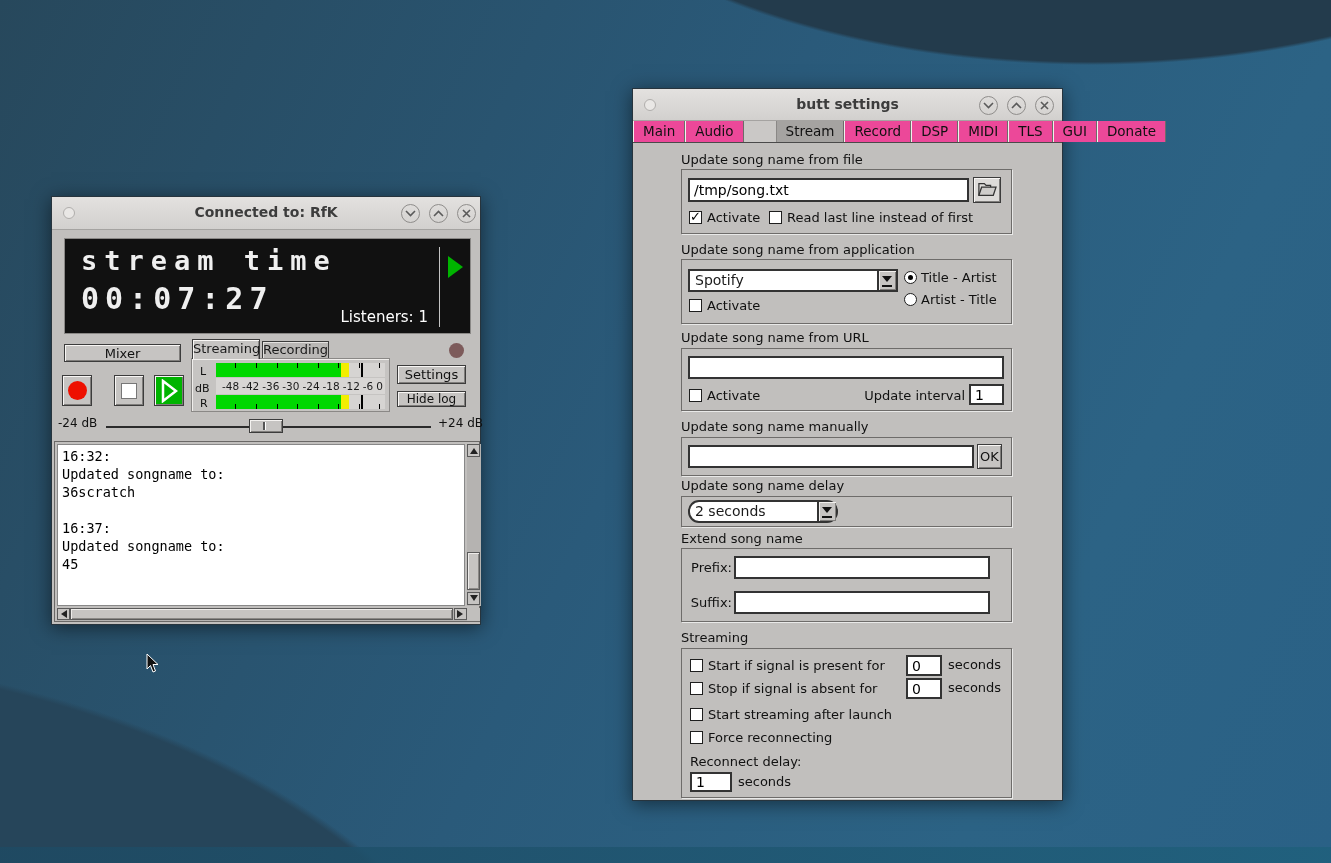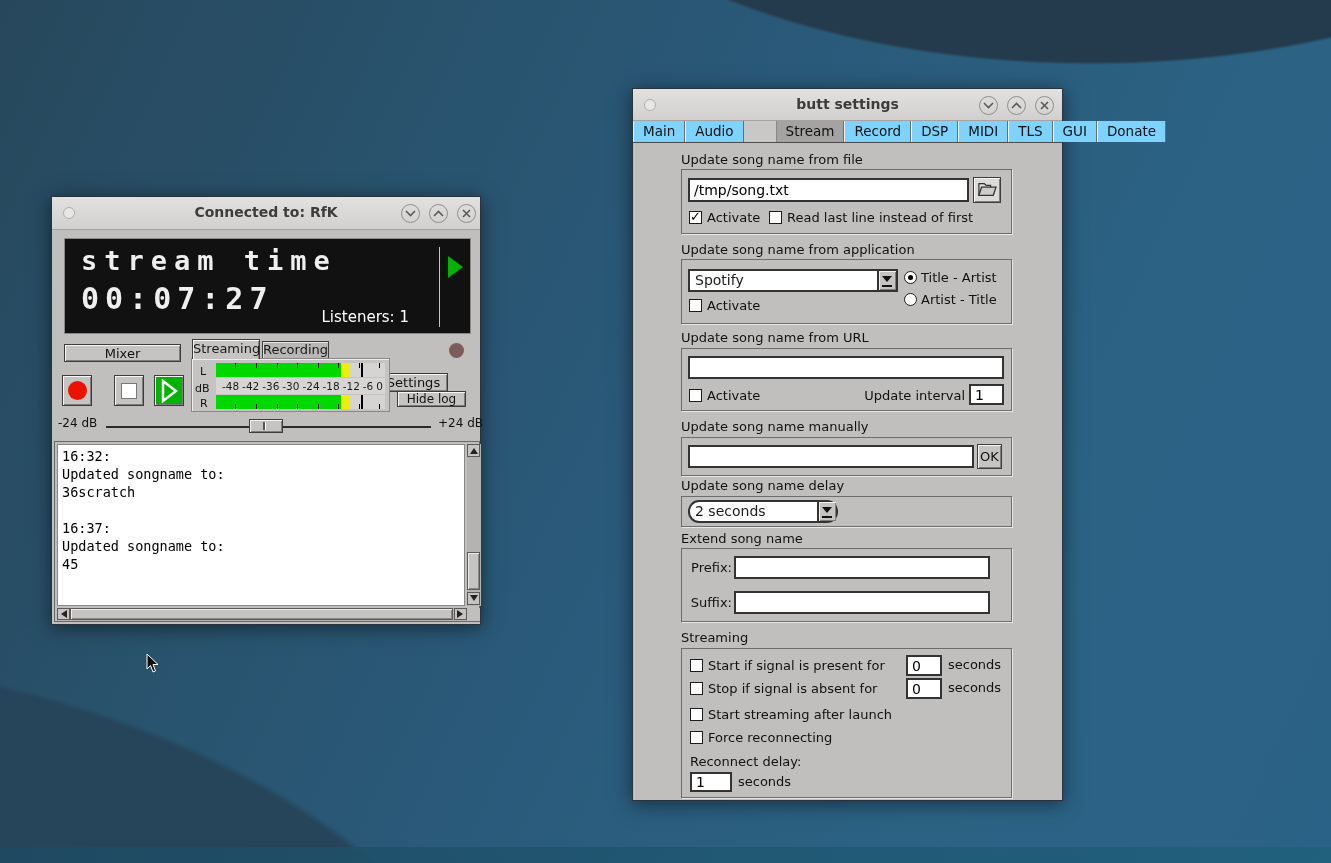--- a/index.html
+++ b/index.html
@@ -55,21 +55,21 @@
   .dd-btn::after { content:""; position:absolute; left:3px; bottom:3px;
     width:10px; height:2px; background:#111; }
 
   
   .lcd { position:absolute; left:12px; top:41px; width:407px; height:96px;
     background:var(--lcd-bg,#111); border:1px solid #8a8886; }
   .lcd-label { position:absolute; left:16px; top:6px; font-family:"DejaVu Sans Mono",monospace;
     font-weight:bold; font-size:27px; letter-spacing:7px; color:var(--lcd-text,#efefef); }
   .lcd-time { position:absolute; left:16px; top:42px; font-family:"DejaVu Sans Mono",monospace;
     font-weight:bold; font-size:30px; letter-spacing:6px; color:var(--lcd-text,#efefef); }
-  .lcd-listeners { position:absolute; right:61px; bottom:7px; font-size:15px; color:#fff; }
+  .lcd-listeners { position:absolute; right:42px; bottom:7px; font-size:15px; color:#fff; }
   .lcd-vline { position:absolute; left:374px; top:8px; width:1px; height:80px; background:#c4c4c4; }
   .lcd-play { position:absolute; left:383px; top:17px; width:0; height:0;
     border-left:15px solid var(--play-green,#00b400);
     border-top:11px solid transparent; border-bottom:11px solid transparent; }
   .lcd-dot { position:absolute; left:384px; top:104px; width:15px; height:15px;
     border-radius:50%; background:var(--status-dot,#7d5b5b); }
 
   .transport { display:flex; align-items:center; justify-content:center; }
   .rec-glyph { width:19px; height:19px; border-radius:50%; background:var(--record-red,#ee1000); }
   .stop-glyph { width:16px; height:16px; background:#fff; border:1px solid #777; }
@@ -113,21 +113,21 @@
   .arrow-down { width:0;height:0;border:4px solid transparent;border-top:6px solid #222;margin-bottom:-3px; }
   .arrow-left { width:0;height:0;border:4px solid transparent;border-right:6px solid #222;margin-left:-3px; }
   .arrow-right { width:0;height:0;border:4px solid transparent;border-left:6px solid #222;margin-right:-3px; }
   .sc-thumb { position:absolute; background:#c6c4c2; border:1px solid #5a5a5a;
     box-shadow:inset 1px 1px 0 #eeecea, inset -1px -1px 0 #8a8886; }
   .sc-corner { position:absolute; left:412px; top:166px; width:13px; height:13px; background:#c1bfbd; }
 
   
   .tabbar { position:absolute; left:0; top:32px; right:0; height:22px; background:#cac8c6;
     border-bottom:1px solid #4a4a4a; display:flex; }
-  .stab { padding:2px 9px 0 9px; font-size:13.5px; background:#7dd3fc;
+  .stab { padding:2px 9px 0 9px; font-size:13.5px; background:#ec4899;
     border-right:1px solid #6e6c6a; border-left:1px solid #f2f0ee; color:#111; }
   .stab.active { background:#a5a3a1; border-left:1px solid #8a8886;margin-left:32px; }
 
   .cursor { position:absolute; z-index:99; }
 </style>
 </head>
 <body>
 
 <div class="desktop">
   <div class="desktop-strip"></div>
@@ -189,21 +189,21 @@
       </div>
       <span class="meter-side" style="left:8px; top:38px;">R</span>
       <div class="meter-bar" style="top:36px;">
         <div class="m-green" style="width: 74%;"></div>
         <div class="m-yellow" style="left: 74%; width: 5%;"></div>
         <div class="m-ticks" style="bottom:0;"></div>
         <div class="m-peak" style="left: 86%;"></div>
       </div>
     </div>
 
-    <button class="btn3d" style="left:327px; top:168px; width:69px; height:19px;margin-top:8px;">Settings</button>
+    <button class="btn3d" style="left:345px; top:168px; width:69px; height:19px;">Settings</button>
     <button class="btn3d" style="left:345px; top:194px; width:69px; height:16px; font-size:12px;">Hide log</button>
 
     <button class="btn3d transport" style="left:10px; top:178px; width:30px; height:31px;">
       <span class="rec-glyph"></span>
     </button>
     <button class="btn3d transport" style="left:62px; top:178px; width:30px; height:31px;">
       <span class="stop-glyph"></span>
     </button>
     <button class="btn3d transport play-btn" style="left:102px; top:178px; width:30px; height:31px;">
       <svg class="play-glyph" width="18" height="24">

